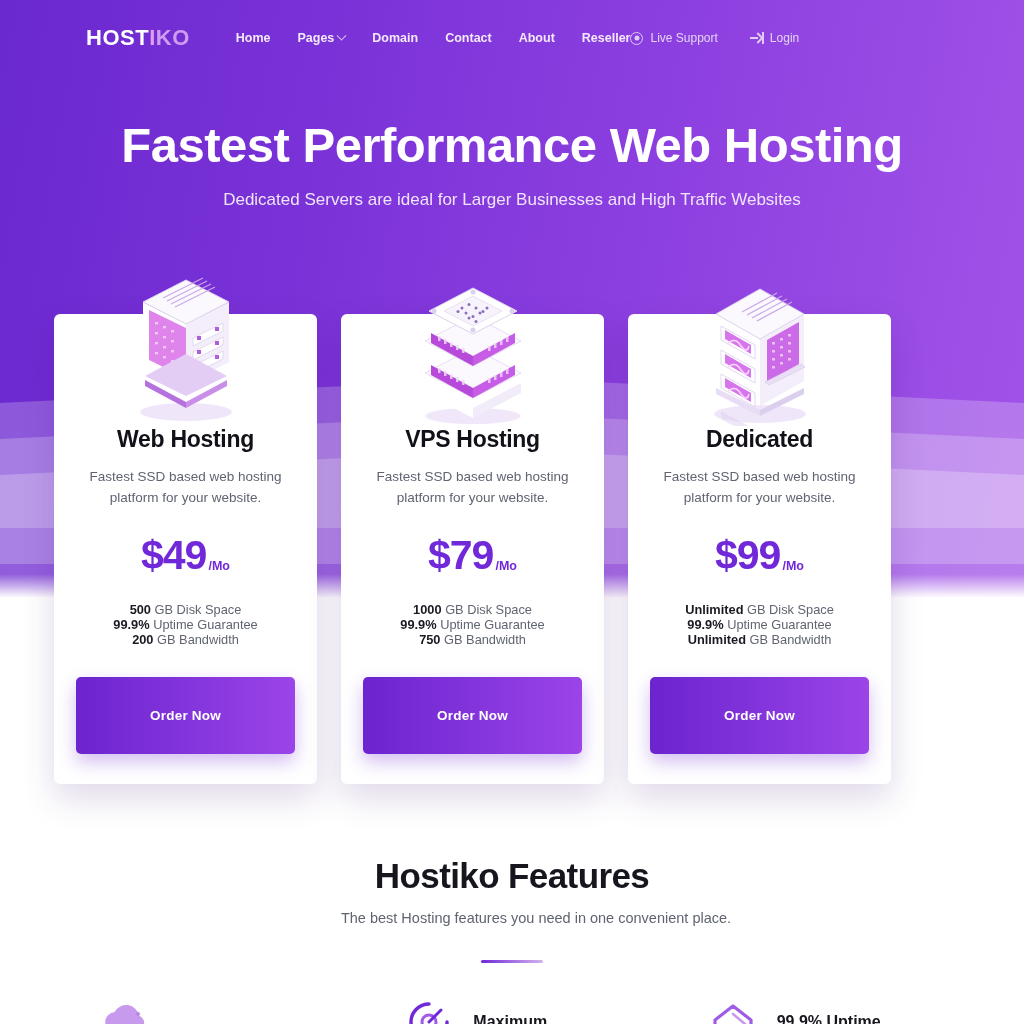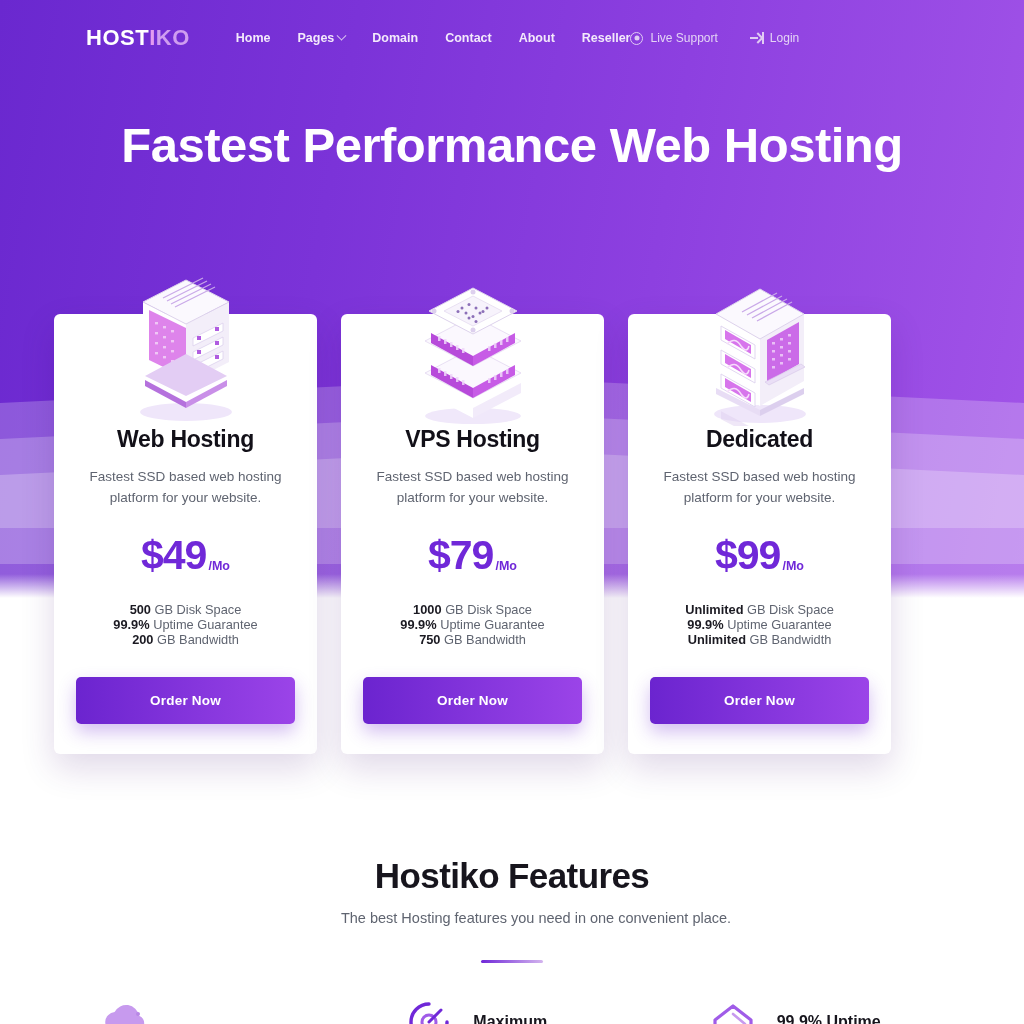--- a/index.html
+++ b/index.html
@@ -254,21 +254,21 @@
     color: #5f6470;
   }
   .spec b {
     color: #1b1a22;
     font-weight: 700;
   }
   .order-btn {
     display: block;
     width: 100%;
     margin-top: 30px;
-    padding: 16px 0;
+    padding: 31px 0;
     border: none;
     border-radius: 5px;
     background: linear-gradient(to right, #6b24cf 0%, #9b44e8 100%);
     color: #ffffff;
     font-size: 13.5px;
     font-weight: 700;
     letter-spacing: 0.2px;
     cursor: pointer;
     box-shadow: 0 8px 18px rgba(110, 40, 210, 0.30);
   }
@@ -375,20 +375,21 @@
         <span class="ic-login">
             <span class="ic-login-door"></span>
           </span>
         <span>Login</span>
       </div>
     </div>
   </div>
 
   <div class="hero-text">
     <h1 class="hero-title">Fastest Performance Web Hosting</h1>
+    <p class="hero-sub">Dedicated Servers are ideal for Larger Businesses and High Traffic Websites</p>
   </div>
 
   <div class="cards">
 
     <div class="card">
       <svg class="card-art" viewBox="0 0 150 160">
         <ellipse cx="75" cy="146" rx="46" ry="9" fill="#efe6fa"></ellipse>
         <polygon points="75,118 118,96 118,36 75,58" fill="#f3eef9"></polygon>
         <polygon points="75,118 32,96 32,36 75,58" fill="#ffffff"></polygon>
         <polygon points="75,58 32,36 75,14 118,36" fill="#fbf9fe"></polygon>

